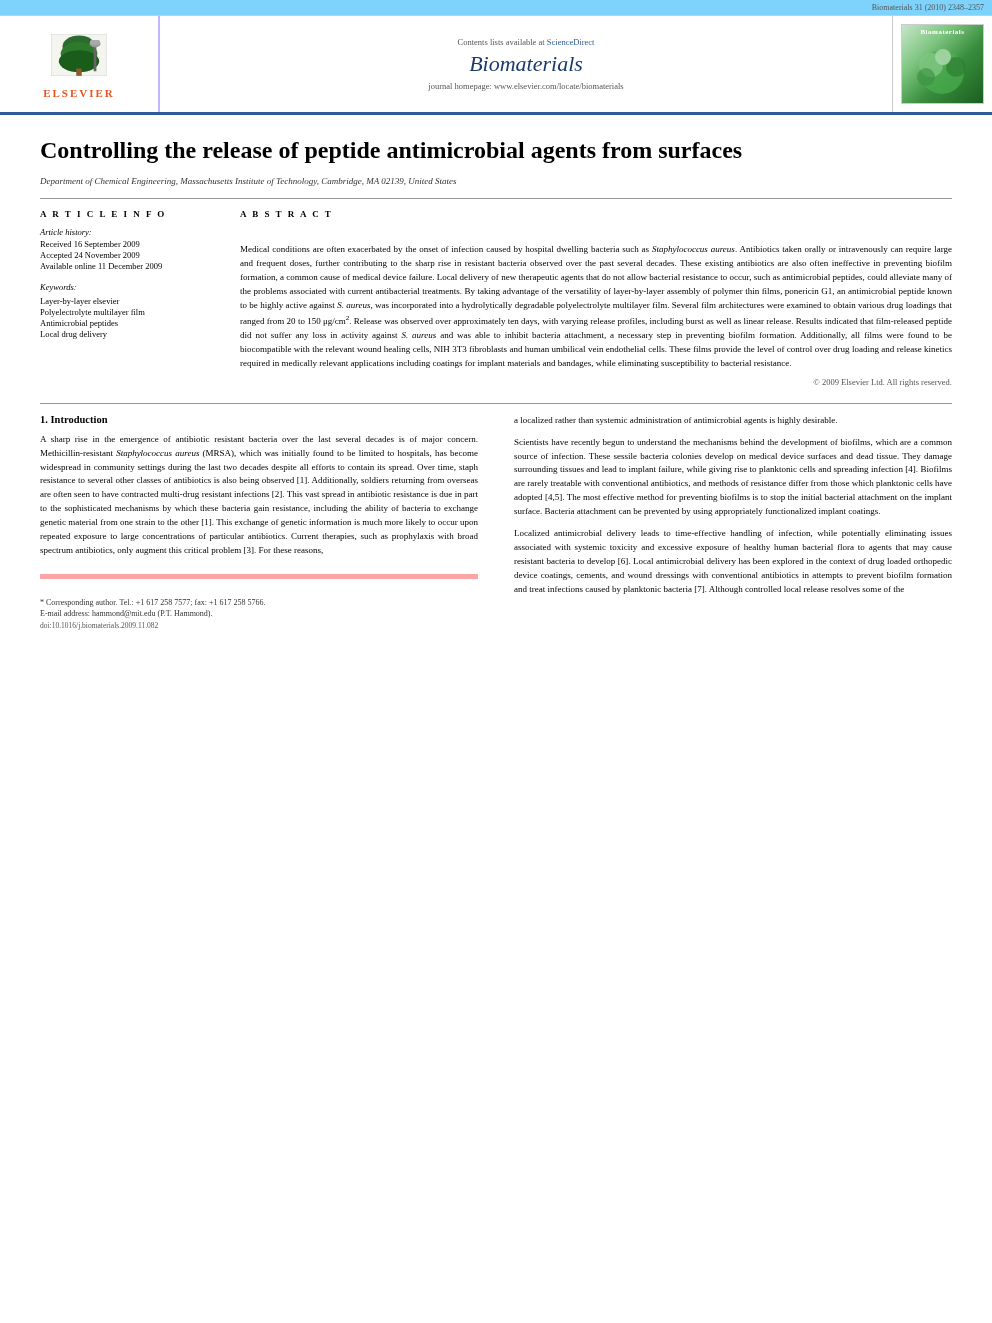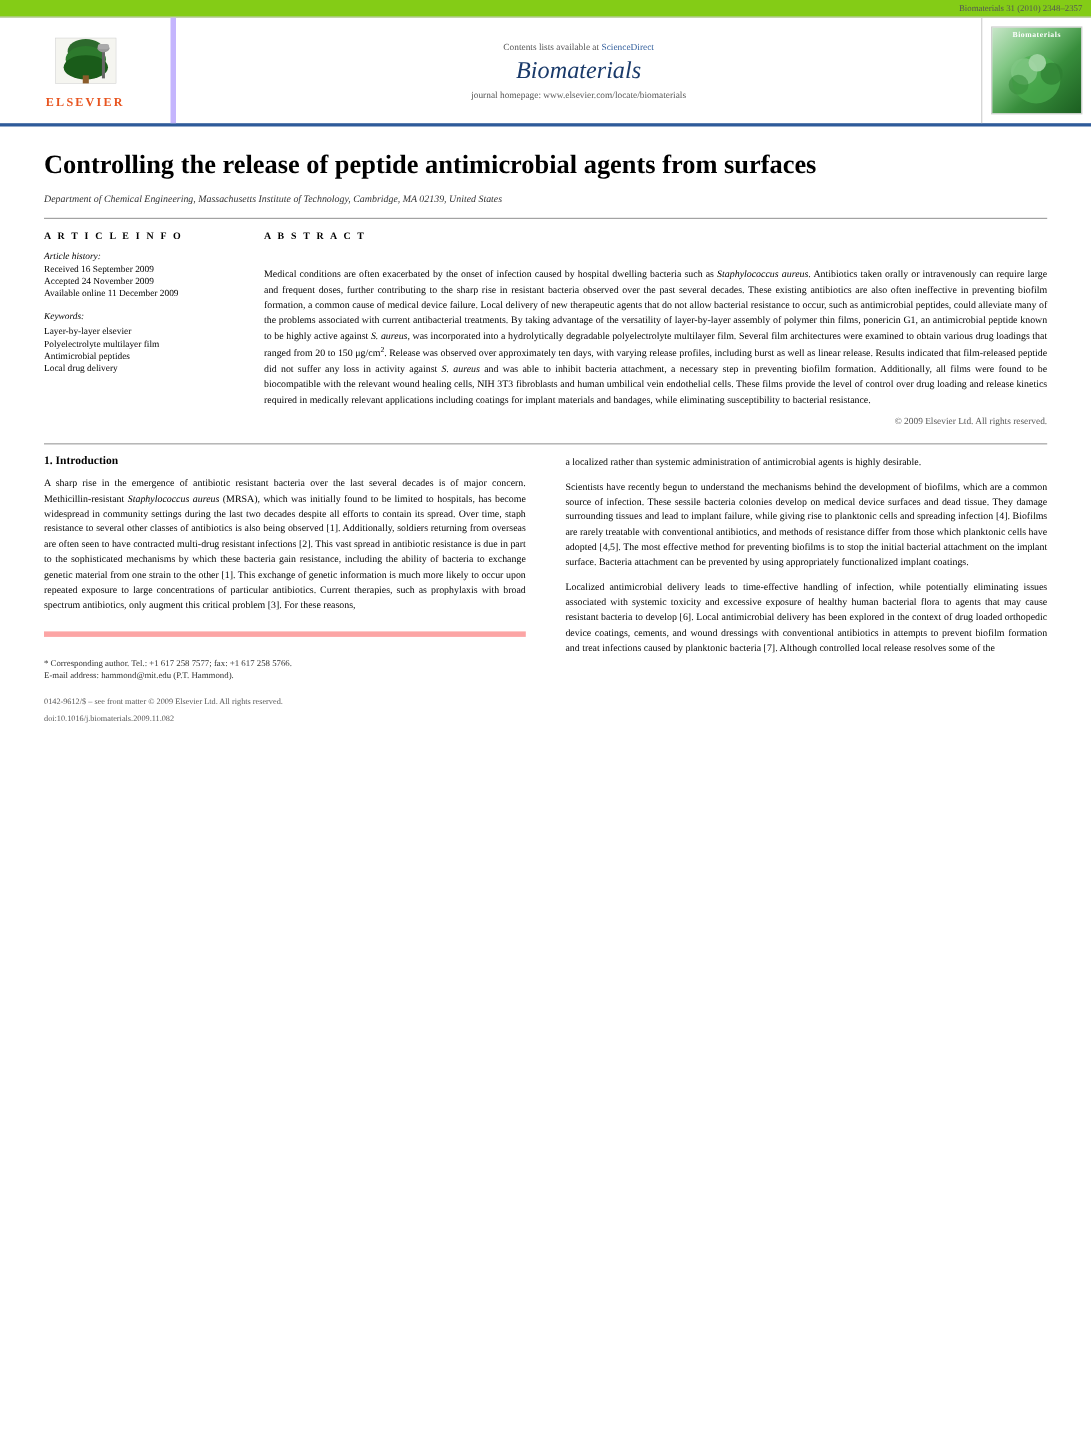--- a/index.html
+++ b/index.html
@@ -7,21 +7,21 @@
       background: #fff;
       font-family: 'Times New Roman', Times, serif;
       font-size: 9.5px;
       color: #000;
       width: 992px;
       min-height: 1323px;
     }
 
     
     .top-bar {
-      background: #84cc16;
+      background: #7dd3fc;
       text-align: right;
       padding: 3px 8px;
       font-size: 8px;
       color: #555;
       border-bottom: 1px solid #ccc;
     }
 
     
     .journal-header {
       display: flex;
@@ -29,21 +29,21 @@
       border-bottom: 3px solid #2e5b9a;
       min-height: 90px;
     }
 
     .journal-header-left {
       width: 160px;
       display: flex;
       align-items: center;
       justify-content: center;
       padding: 8px;
-      border-right: 5px solid #c4b5fd;
+      border-right: 2px solid #c4b5fd;
     }
 
     .elsevier-logo {
       display: flex;
       flex-direction: column;
       align-items: center;
     }
 
     .elsevier-tree {
       width: 80px;
@@ -381,23 +381,20 @@
       <div class="section-title">1. Introduction</div>
       <div class="body-text">
         A sharp rise in the emergence of antibiotic resistant bacteria over the last several decades is of major concern. Methicillin-resistant <em>Staphylococcus aureus</em> (MRSA), which was initially found to be limited to hospitals, has become widespread in community settings during the last two decades despite all efforts to contain its spread. Over time, staph resistance to several other classes of antibiotics is also being observed [1]. Additionally, soldiers returning from overseas are often seen to have contracted multi-drug resistant infections [2]. This vast spread in antibiotic resistance is due in part to the sophisticated mechanisms by which these bacteria gain resistance, including the ability of bacteria to exchange genetic material from one strain to the other [1]. This exchange of genetic information is much more likely to occur upon repeated exposure to large concentrations of particular antibiotics. Current therapies, such as prophylaxis with broad spectrum antibiotics, only augment this critical problem [3]. For these reasons,
       </div>
 
       <div class="footnote-area">
         <div class="footnote-text">* Corresponding author. Tel.: +1 617 258 7577; fax: +1 617 258 5766.</div>
         <div class="footnote-text">E-mail address: hammond@mit.edu (P.T. Hammond).</div>
       </div>
 
-      <div class="footer-bar">
-        <div class="footer-left">0142-9612/$ – see front matter © 2009 Elsevier Ltd. All rights reserved.</div>
-      </div>
       <div style="font-size:7.5px;color:#555;margin-top:2px;">doi:10.1016/j.biomaterials.2009.11.082</div>
     </div>
 
     <div class="body-col">
       <div class="body-text">
         a localized rather than systemic administration of antimicrobial agents is highly desirable.
       </div>
       <div class="body-text">
         Scientists have recently begun to understand the mechanisms behind the development of biofilms, which are a common source of infection. These sessile bacteria colonies develop on medical device surfaces and dead tissue. They damage surrounding tissues and lead to implant failure, while giving rise to planktonic cells and spreading infection [4]. Biofilms are rarely treatable with conventional antibiotics, and methods of resistance differ from those which planktonic cells have adopted [4,5]. The most effective method for preventing biofilms is to stop the initial bacterial attachment on the implant surface. Bacteria attachment can be prevented by using appropriately functionalized implant coatings.
       </div>

